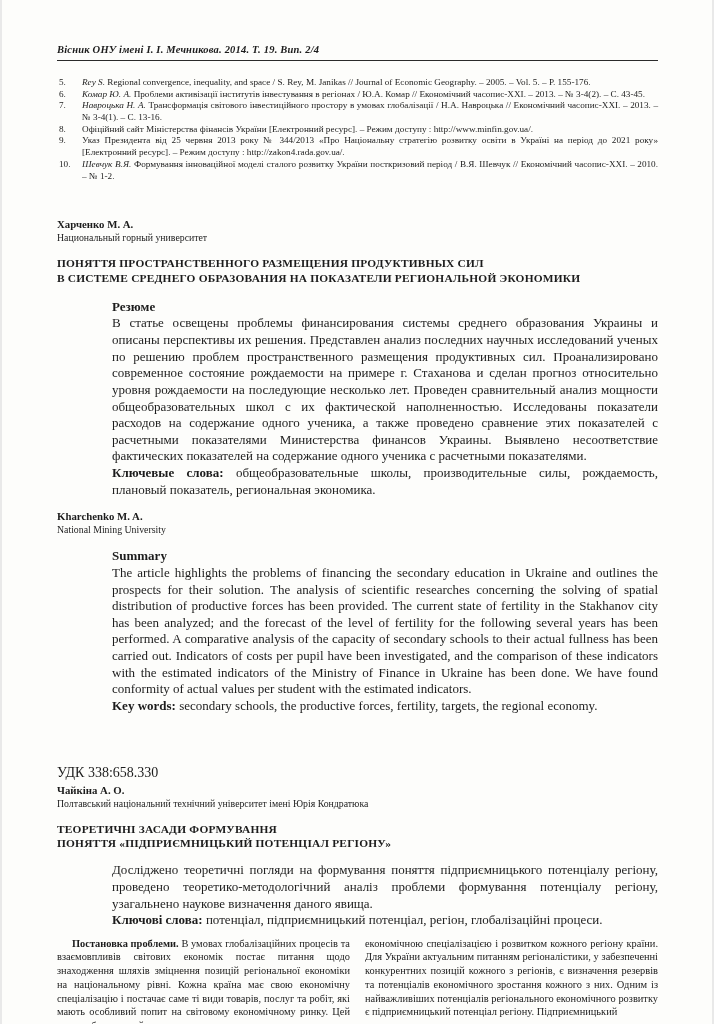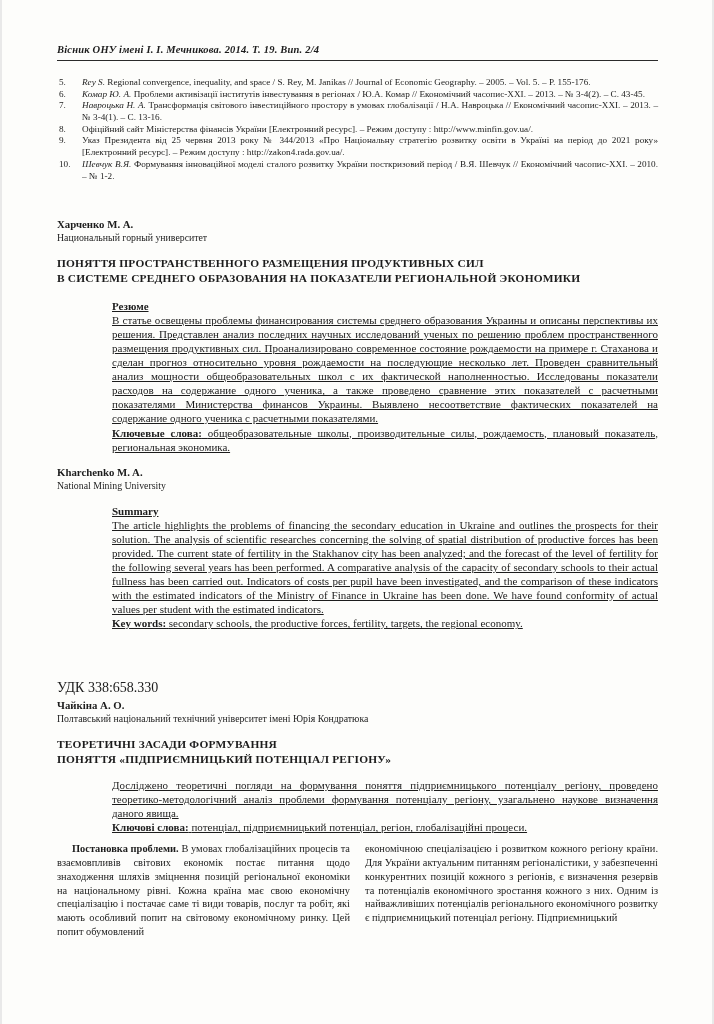--- a/index.html
+++ b/index.html
@@ -17,21 +17,21 @@
   .ref { position:relative; padding-left:25px; text-align:justify; }
   .ref-num { position:absolute; left:2px; }
   .ref-authors { font-style:italic; }
   .author-block { margin-top:36px; }
   .author-block.en { margin-top:12px; }
   .author-block.ua { margin-top:3px; }
   .author { font-weight:bold; font-size:10.8px; }
   .affiliation { font-size:9.8px; margin-top:2px; }
   .art-title { font-weight:bold; font-size:11.4px; line-height:1.3; margin-top:13px; letter-spacing:.2px; }
   .abstract-block {
-    margin-left:55px; margin-top:13px; font-size:11px; line-height:1.28; text-align:justify;text-decoration:underline;
+    margin-left:55px; margin-top:13px; font-size:13px; line-height:1.28; text-align:justify;
   }
   .abstract-block.flush { margin-left:55px; margin-top:11px; }
   .abstract-heading { font-weight:bold; }
   .kw-label { font-weight:bold; }
   .udc { margin-top:50px; font-size:14px; }
   .columns { display:flex; gap:15px; margin-top:8px; font-size:10.4px; line-height:1.32; text-align:justify; }
   .col { flex:1; min-width:0; }
   .col.left p { text-indent:15px; }
   .col.right p { text-indent:0; }
   .lead { font-weight:bold; }

